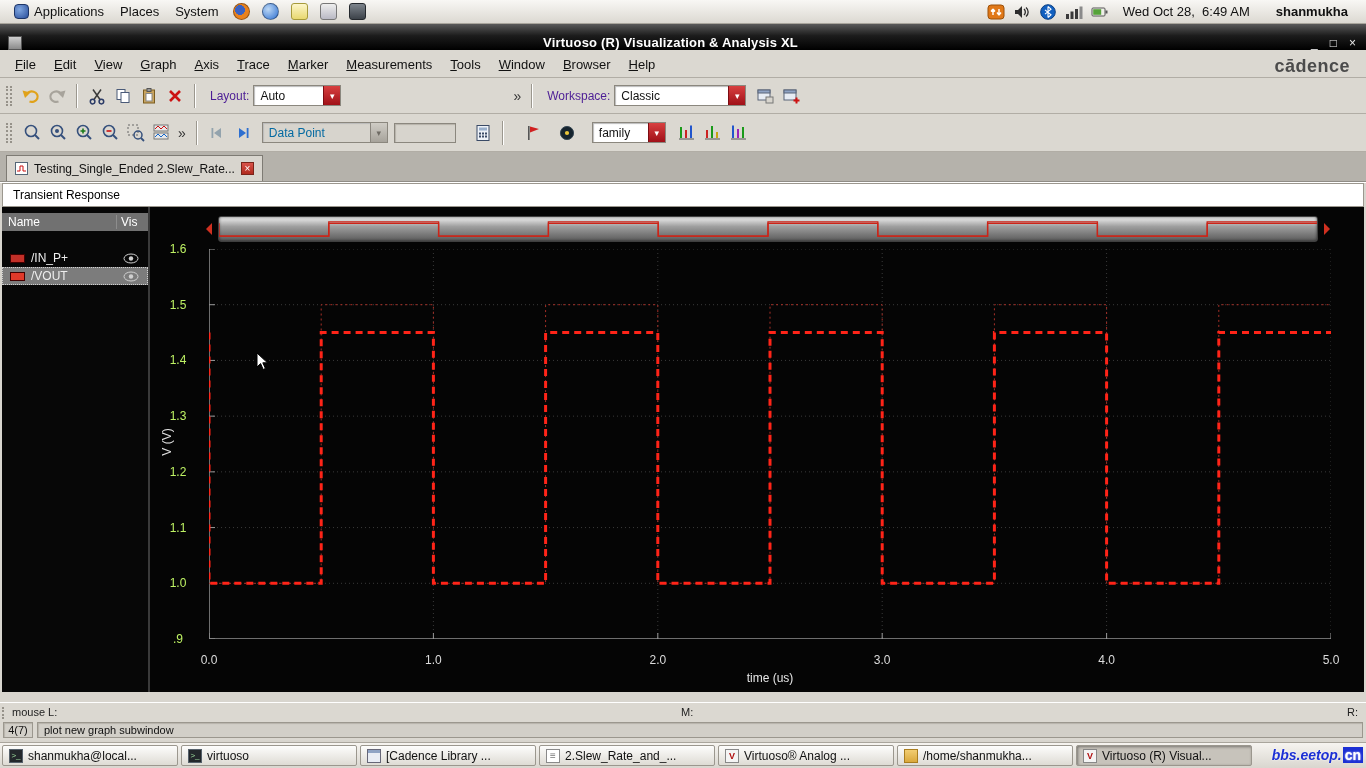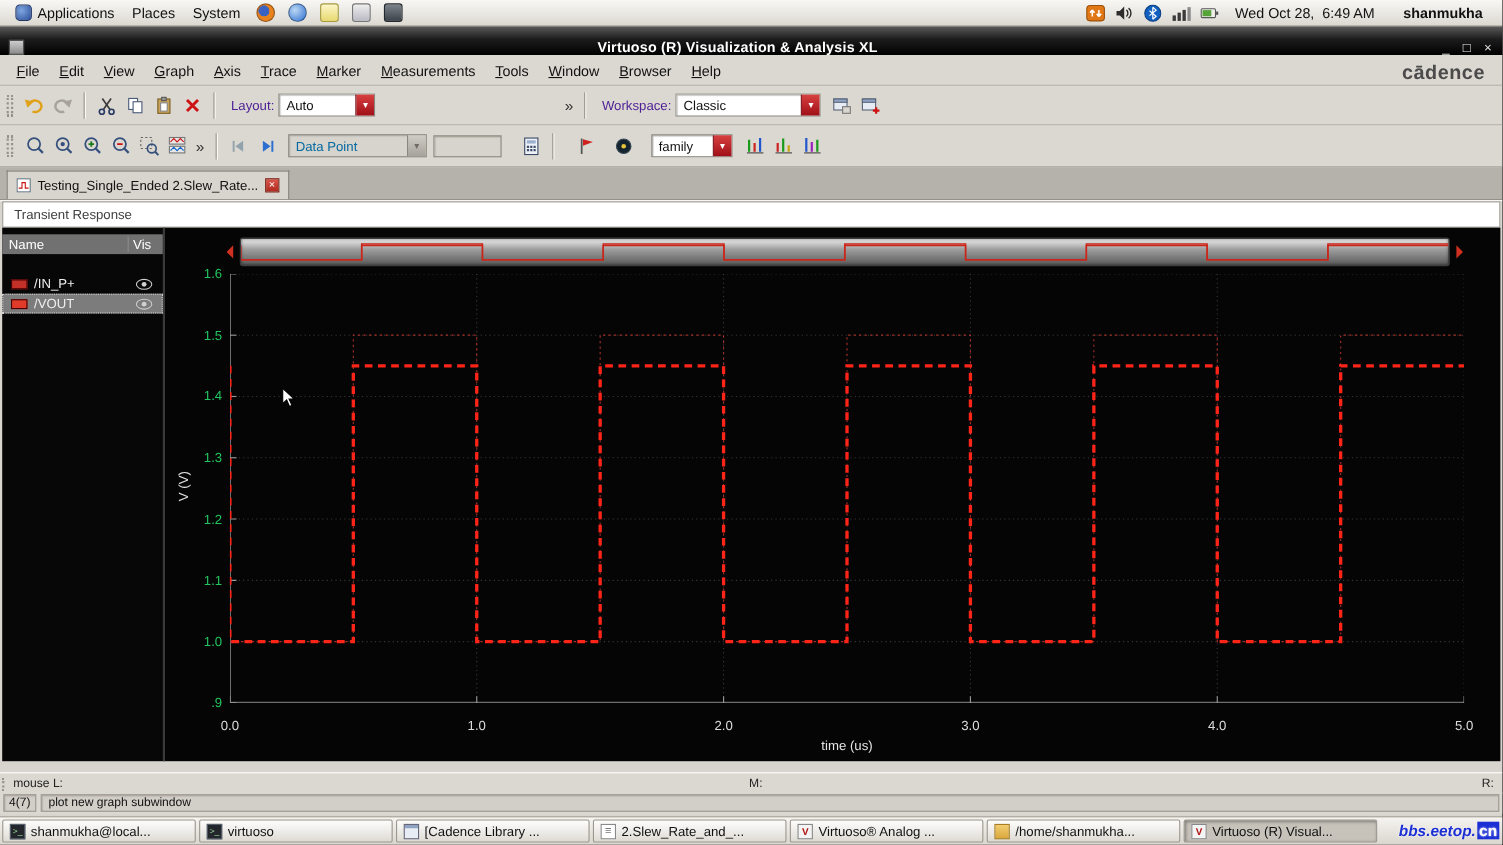--- a/index.html
+++ b/index.html
@@ -54,42 +54,42 @@
   .overflow{font-size:14px;color:#333;padding:0 4px;cursor:default}
   .tb-input{width:62px;height:20px;border:1px solid #8b877e;background:#d7d4cd;box-shadow:inset 1px 1px 1px #b6b2aa;margin-left:6px}
 
   
   #tabbar{top:152px;height:30px;width:100%;background:#b5b2ab;border-bottom:1px solid #908d86;display:flex;align-items:flex-end;padding-left:6px}
   #tab{height:26px;background:#d8d5ce;border:1px solid #7e7b74;border-bottom:none;display:flex;align-items:center;gap:6px;padding:0 8px;font-size:12px}
   #tab-close{width:13px;height:13px;background:linear-gradient(#d9534a,#b02a1e);color:#fff;font-size:10px;line-height:12px;text-align:center;border:1px solid #7a241a;cursor:default}
 
   
   #graph-window{top:182px;height:520px;width:100%;background:#d8d5ce;border-top:1px solid #fff}
-  #graph-title{position:absolute;top:0;left:2px;right:2px;height:24px;background:#fff;border:1px solid #9b978e;display:flex;align-items:center;padding-left:10px;font-size:12px;color:#404040}
+  #graph-title{position:absolute;top:0;left:2px;right:2px;height:24px;background:#fff;border:1px solid #9b978e;display:flex;align-items:center;padding-left:10px;font-size:12px;color:#000000}
   #graph-body{position:absolute;top:24px;left:2px;right:2px;bottom:10px;display:flex}
   #signal-panel{width:148px;background:#070707;color:#ddd;position:relative;border-right:2px solid #3a3a3a}
   #signal-header{margin-top:6px;height:18px;background:#717171;display:flex;font-size:12px;color:#fff;align-items:center}
   #signal-header .nh{flex:1;padding-left:6px}
   #signal-header .vh{width:32px;border-left:1px solid #8d8d8d;padding-left:4px}
   #signal-rows{margin-top:18px}
   .signal-row{height:18px;display:flex;align-items:center;gap:6px;padding-left:8px;font-size:12px;color:#eee}
   .signal-row.selected{background:#7c7c7c;outline:1px dotted #d0d0d0;outline-offset:-1px}
   .swatch{width:15px;height:9px;display:inline-block;border:1px solid #400}
   .sig-name{white-space:nowrap}
   .vis-eye{margin-left:auto;margin-right:9px;display:flex;align-items:center}
 
   #plot-area{flex:1;background:#050505;position:relative;overflow:hidden}
   #overview-row{position:absolute;left:56px;right:34px;top:8px;height:28px;display:flex;align-items:center;gap:6px}
   .ov-arrow{width:0;height:0;border:6px solid transparent}
   .ov-left{border-right-color:#d03020;border-left-width:0}
   .ov-right{border-left-color:#d03020;border-right-width:0}
   #overview-strip{flex:1;height:26px;border:1px solid #3f3f3f;border-radius:3px;background:linear-gradient(#f0f0f0,#9e9e9e 40%,#5a5a5a);box-shadow:inset 0 0 3px rgba(0,0,0,.6);overflow:hidden}
   #plot-svg{position:absolute;left:59px;top:42px}
   .grid{stroke:#3a3a3a;stroke-dasharray:1 3}
-  .ylab{position:absolute;left:4px;width:48px;text-align:right;color:#22c55e;font-size:12px}
+  .ylab{position:absolute;left:4px;width:48px;text-align:center;color:#bef264;font-size:12px}
   .xlab{position:absolute;top:446px;width:40px;text-align:center;color:#dcdcdc;font-size:12px}
   #ylabel{position:absolute;left:-18px;top:228px;width:70px;text-align:center;transform:rotate(-90deg);color:#e5e5e5;font-size:12px}
   #xlabel{position:absolute;left:59px;width:1122px;top:464px;text-align:center;color:#e5e5e5;font-size:12px}
   #cursor{position:absolute;left:256px;top:352px;z-index:40}
 
   
   #status1{top:702px;height:20px;width:100%;background:#dbd8d1;border-top:1px solid #fff;font-size:11px;color:#222}
   #status1 .sgrip{position:absolute;left:2px;top:4px;width:6px;height:12px;border-left:2px dotted #96928a}
   #s1-left{position:absolute;left:12px;top:3px}
   #s1-mid{position:absolute;left:681px;top:3px}

